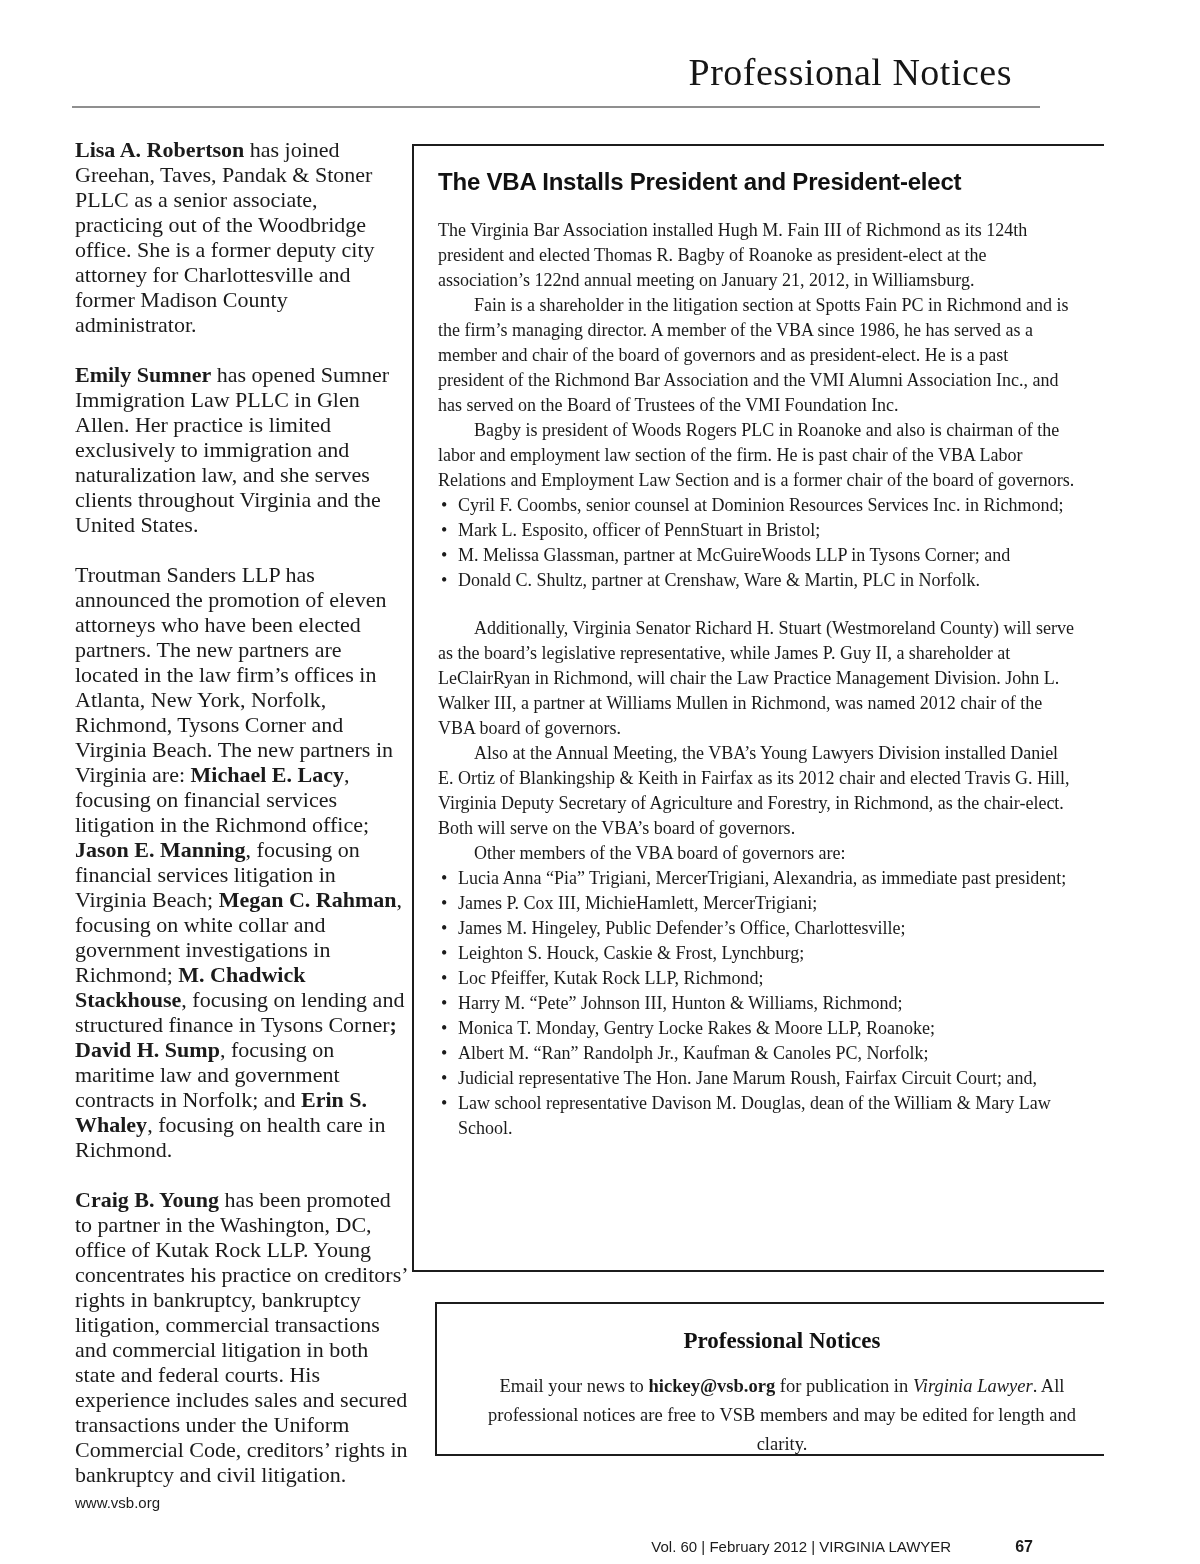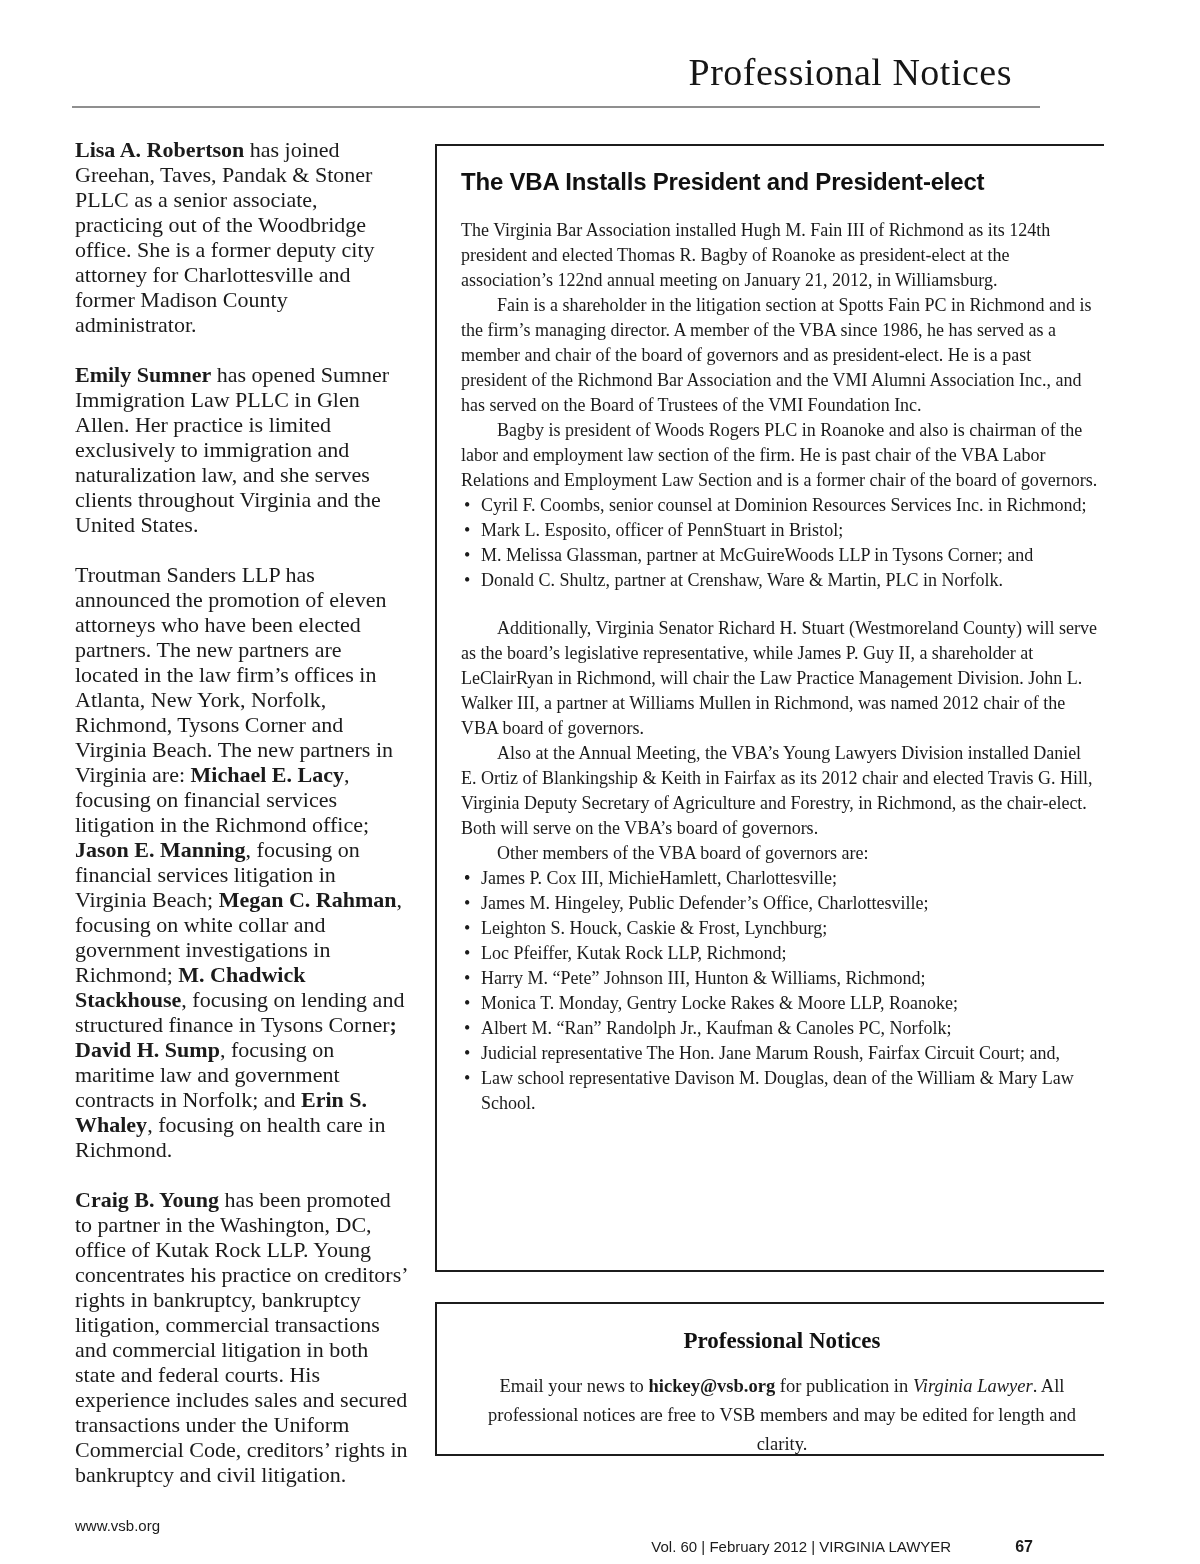--- a/index.html
+++ b/index.html
@@ -21,21 +21,21 @@
   }
   
   .left-col {
     position:absolute; left:75px; top:137px; width:334px;
     font-size:22px; line-height:25px; text-align:left;
   }
   .left-col p { margin:0 0 25px 0; }
   .left-col b, .vba-box b, .notices-box b { font-weight:bold; }
   
   .vba-box {
-    position:absolute; left:435px; top:144px; width:694px; height:1128px;
+    position:absolute; left:412px; top:144px; width:694px; height:1128px;
     border:2px solid #1c1c1c; box-sizing:border-box;
     padding:16px 28px 16px 24px; overflow:hidden;
   }
   .vba-title {
     font-family:"Liberation Sans", sans-serif;
     font-size:24px; font-weight:bold; color:#111;
     margin:6px 0 22px 0; letter-spacing:-0.2px;
   }
   .box-para { margin:0; font-size:18px; line-height:25px; }
   .box-para.indent { text-indent:36px; }
@@ -52,21 +52,21 @@
     text-align:center; padding:24px 30px 0 30px; overflow:hidden;
   }
   .notices-title {
     font-size:23px; font-weight:bold; margin:0 0 18px 0; color:#111;
   }
   .notices-body { font-size:18.5px; line-height:29px; margin:0; }
   .notices-body i { font-style:italic; }
   
   .footer {
     position:absolute; left:75px; right:71px; top:1494px;
-    display:flex; justify-content:space-between; align-items:center;
+    display:flex; justify-content:space-between; align-items:flex-start;
     font-family:"Liberation Sans", sans-serif; font-size:15px; color:#1b1b1b;
   }
   .footer-right { display:flex; align-items:baseline; gap:64px;margin-top:44px; }
   .page-number { font-size:16px; font-weight:bold; }
 </style>
 </head>
 <body>
 
 <div class="page">
 
@@ -87,22 +87,22 @@
         <p class="box-para indent"><span>Fain is a shareholder in the litigation section at Spotts Fain PC in Richmond and is the firm’s managing director. A member of the VBA since 1986, he has served as a member and chair of the board of governors and as president-elect. He is a past president of the Richmond Bar Association and the VMI Alumni Association Inc., and has served on the Board of Trustees of the VMI Foundation Inc.</span></p>
         <p class="box-para indent"><span>Bagby is president of Woods Rogers PLC in Roanoke and also is chairman of the labor and employment law section of the firm. He is past chair of the VBA Labor Relations and Employment Law Section and is a former chair of the board of governors.</span></p>
         <div class="bullet-item"><span class="bullet-marker">•</span><span>Cyril F. Coombs, senior counsel at Dominion Resources Services Inc. in Richmond;</span></div>
         <div class="bullet-item"><span class="bullet-marker">•</span><span>Mark L. Esposito, officer of PennStuart in Bristol;</span></div>
         <div class="bullet-item"><span class="bullet-marker">•</span><span>M. Melissa Glassman, partner at McGuireWoods LLP in Tysons Corner; and</span></div>
         <div class="bullet-item"><span class="bullet-marker">•</span><span>Donald C. Shultz, partner at Crenshaw, Ware &amp; Martin, PLC in Norfolk.</span></div>
         <div class="spacer"></div>
         <p class="box-para indent"><span>Additionally, Virginia Senator Richard H. Stuart (Westmoreland County) will serve as the board’s legislative representative, while James P. Guy II, a shareholder at LeClairRyan in Richmond, will chair the Law Practice Management Division. John L. Walker III, a partner at Williams Mullen in Richmond, was named 2012 chair of the VBA board of governors.</span></p>
         <p class="box-para indent"><span>Also at the Annual Meeting, the VBA’s Young Lawyers Division installed Daniel E. Ortiz of Blankingship &amp; Keith in Fairfax as its 2012 chair and elected Travis G. Hill, Virginia Deputy Secretary of Agriculture and Forestry, in Richmond, as the chair-elect. Both will serve on the VBA’s board of governors.</span></p>
         <p class="box-para indent"><span>Other members of the VBA board of governors are:</span></p>
-        <div class="bullet-item"><span class="bullet-marker">•</span></div>
-        <div class="bullet-item"><span class="bullet-marker">•</span><span>James P. Cox III, MichieHamlett, Charlottesville;</span></div>
+        <div class="bullet-item"><span class="bullet-marker">•</span><span>Lucia Anna “Pia” Trigiani, MercerTrigiani, Alexandria, as immediate past president;</span></div>
+        <div class="bullet-item"><span class="bullet-marker">•</span><span>James P. Cox III, MichieHamlett, MercerTrigiani;</span></div>
         <div class="bullet-item"><span class="bullet-marker">•</span><span>James M. Hingeley, Public Defender’s Office, Charlottesville;</span></div>
         <div class="bullet-item"><span class="bullet-marker">•</span><span>Leighton S. Houck, Caskie &amp; Frost, Lynchburg;</span></div>
         <div class="bullet-item"><span class="bullet-marker">•</span><span>Loc Pfeiffer, Kutak Rock LLP, Richmond;</span></div>
         <div class="bullet-item"><span class="bullet-marker">•</span><span>Harry M. “Pete” Johnson III, Hunton &amp; Williams, Richmond;</span></div>
         <div class="bullet-item"><span class="bullet-marker">•</span><span>Monica T. Monday, Gentry Locke Rakes &amp; Moore LLP, Roanoke;</span></div>
         <div class="bullet-item"><span class="bullet-marker">•</span><span>Albert M. “Ran” Randolph Jr., Kaufman &amp; Canoles PC, Norfolk;</span></div>
         <div class="bullet-item"><span class="bullet-marker">•</span><span>Judicial representative The Hon. Jane Marum Roush, Fairfax Circuit Court; and,</span></div>
         <div class="bullet-item"><span class="bullet-marker">•</span><span>Law school representative Davison M. Douglas, dean of the William &amp; Mary Law School.</span></div>
       </div>
   </section>

